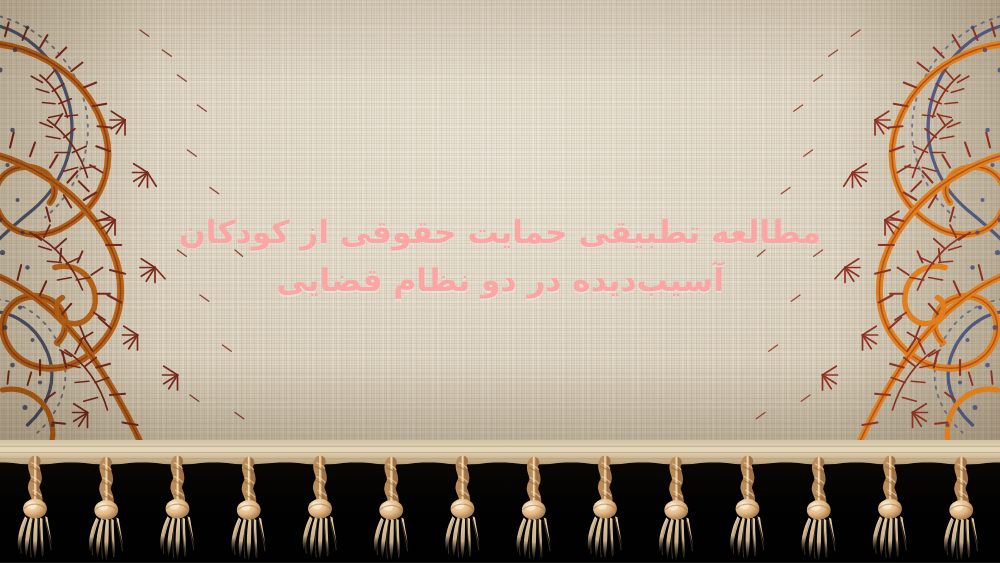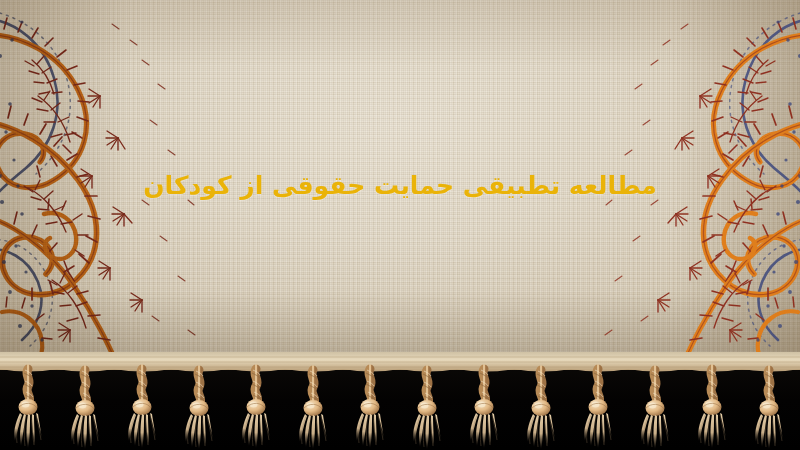--- a/index.html
+++ b/index.html
@@ -66,21 +66,21 @@
     position:absolute; left:0; top:166px; width:800px;
     text-align:center;
     direction:rtl;
     z-index:8;
   }
   .title-line {
     font-family:"DejaVu Sans", sans-serif;
     font-weight:bold;
     font-size:25px;
     line-height:39px;
-    color:#eab308;
+    color:#fca5a5;
     letter-spacing:.1px;
     text-shadow:0 1px 0 rgba(255,255,255,.28);
     white-space:nowrap;
   }
 
   
   .fringe { position:absolute; left:0; top:352px; width:800px; height:98px; z-index:9; }
   .fringe svg { display:block; width:100%; height:100%; }
 
   .void {
@@ -574,20 +574,21 @@
             <circle cx="8" cy="56" r="2.0"></circle>
           <circle cx="30" cy="22" r="1.6"></circle>
             <circle cx="2" cy="72" r="1.9"></circle>
         </g>
       </g>
     </svg>
   </div>
 
   <div class="title-block">
     <div class="title-line">مطالعه تطبیقی حمایت حقوقی از کودکان</div>
+    <div class="title-line">آسیب‌دیده در دو نظام قضایی</div>
   </div>
 
   <div class="fringe">
     <svg viewBox="0 0 800 98" xmlns="http://www.w3.org/2000/svg">
       <defs>
         <linearGradient id="cordg" x1="0" y1="0" x2="1" y2="0">
           <stop offset="0%" stop-color="#b78a56"></stop>
           <stop offset="35%" stop-color="#f2dcb6"></stop>
           <stop offset="65%" stop-color="#e0b884"></stop>
           <stop offset="100%" stop-color="#9e7245"></stop>

